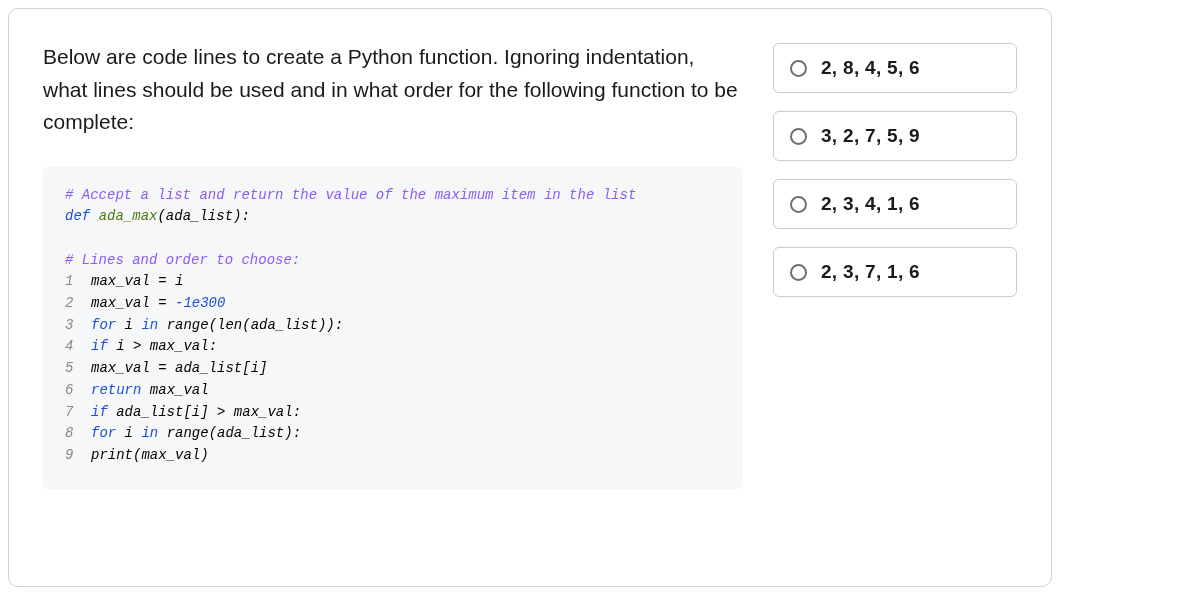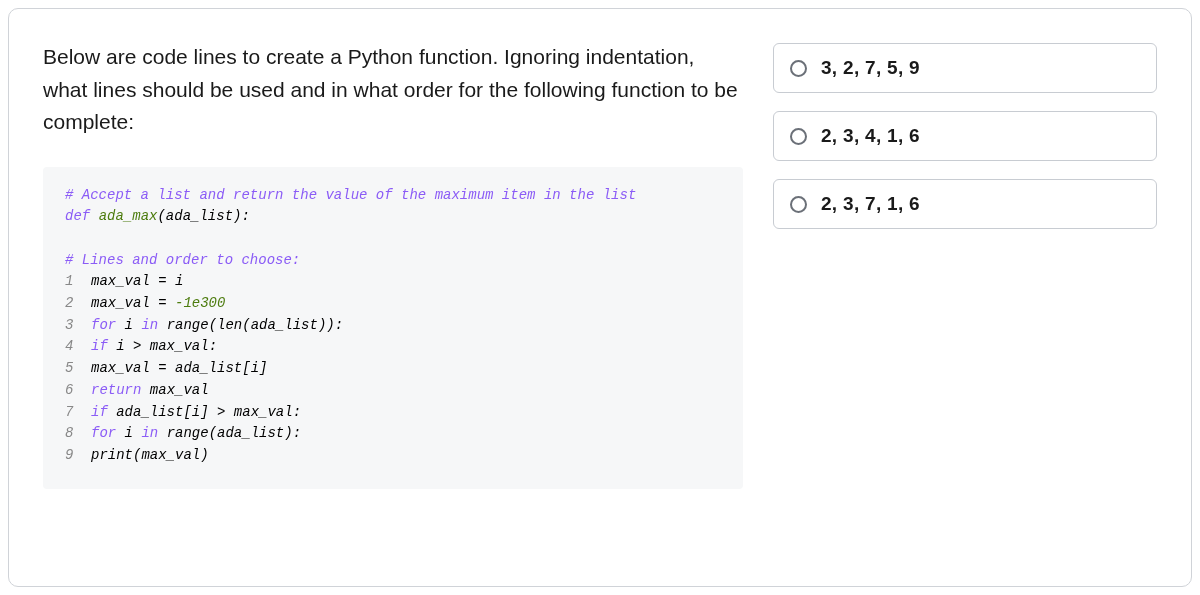--- a/index.html
+++ b/index.html
@@ -5,21 +5,21 @@
   * { box-sizing: border-box; margin: 0; padding: 0; }
   body {
     font-family: -apple-system, BlinkMacSystemFont, "Segoe UI", Helvetica, Arial, sans-serif;
     background: #fff;
     padding: 8px;
   }
   .card {
     border: 1.5px solid #d0d3d8;
     border-radius: 10px;
     padding: 32px 34px 50px 34px;
-    width: 1184px;
+    width: 1044px;
     height: 579px;
     display: flex;
     gap: 30px;
   }
   .left {
     flex: 0 0 700px;
   }
   .question {
     font-size: 21px;
     line-height: 1.55;
@@ -31,24 +31,24 @@
     background: #f6f7f8;
     border-radius: 4px;
     padding: 18px 22px 22px 22px;
     font-family: "SFMono-Regular", Consolas, "Liberation Mono", Menlo, monospace;
     font-size: 14px;
     line-height: 1.55;
     font-style: italic;
     white-space: pre;
   }
   .c-comment { color: #8b5cf6; }
-  .c-kw { color: #8b5cf6; }
+  .c-kw { color: #1d4ed8; }
   .c-fn { color: #4d7c0f; }
   .c-ln { color: #888; display: inline-block; width: 26px; }
-  .c-lit { color: #4d7c0f; }
+  .c-lit { color: #1d4ed8; }
   .right {
     flex: 1;
     display: flex;
     flex-direction: column;
     gap: 18px;
     padding-top: 2px;
   }
   .option {
     border: 1.5px solid #c8ccd2;
     border-radius: 6px;
@@ -90,20 +90,24 @@
 <span class="c-ln">5</span><span>max_val = ada_list[i]</span>
 <span class="c-ln">6</span><span class="c-kw">return</span><span> max_val</span>
 <span class="c-ln">7</span><span class="c-kw">if</span><span> ada_list[i] &gt; max_val:</span>
 <span class="c-ln">8</span><span class="c-kw">for</span><span> i </span><span class="c-kw">in</span><span> range(ada_list):</span>
 <span class="c-ln">9</span><span>print(max_val)</span></div>
   </div>
 
   <div class="right">
     <div class="option">
       <span class="radio"></span>
+      <span class="option-label">2, 8, 4, 5, 6</span>
+    </div>
+    <div class="option">
+      <span class="radio"></span>
       <span class="option-label">3, 2, 7, 5, 9</span>
     </div>
     <div class="option">
       <span class="radio"></span>
       <span class="option-label">2, 3, 4, 1, 6</span>
     </div>
     <div class="option">
       <span class="radio"></span>
       <span class="option-label">2, 3, 7, 1, 6</span>
     </div>

